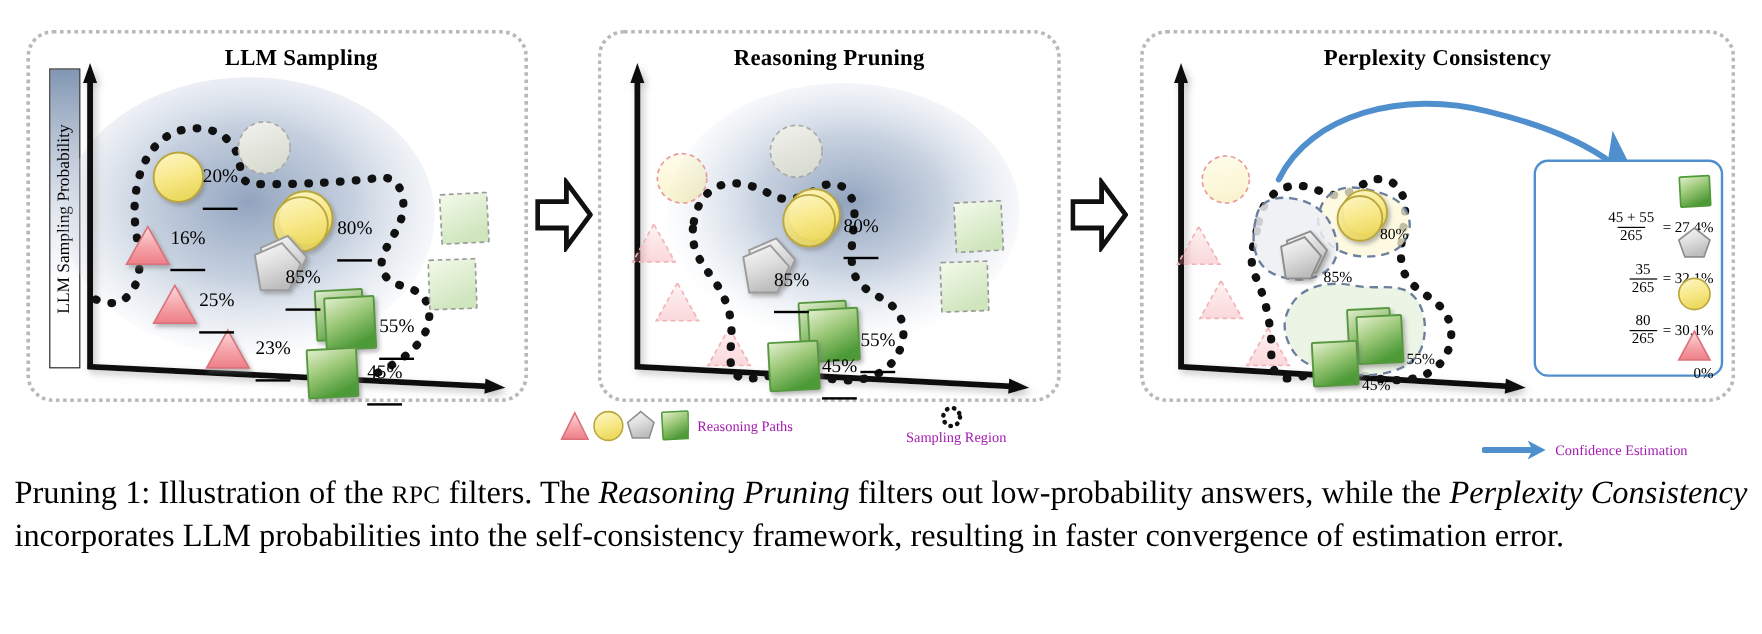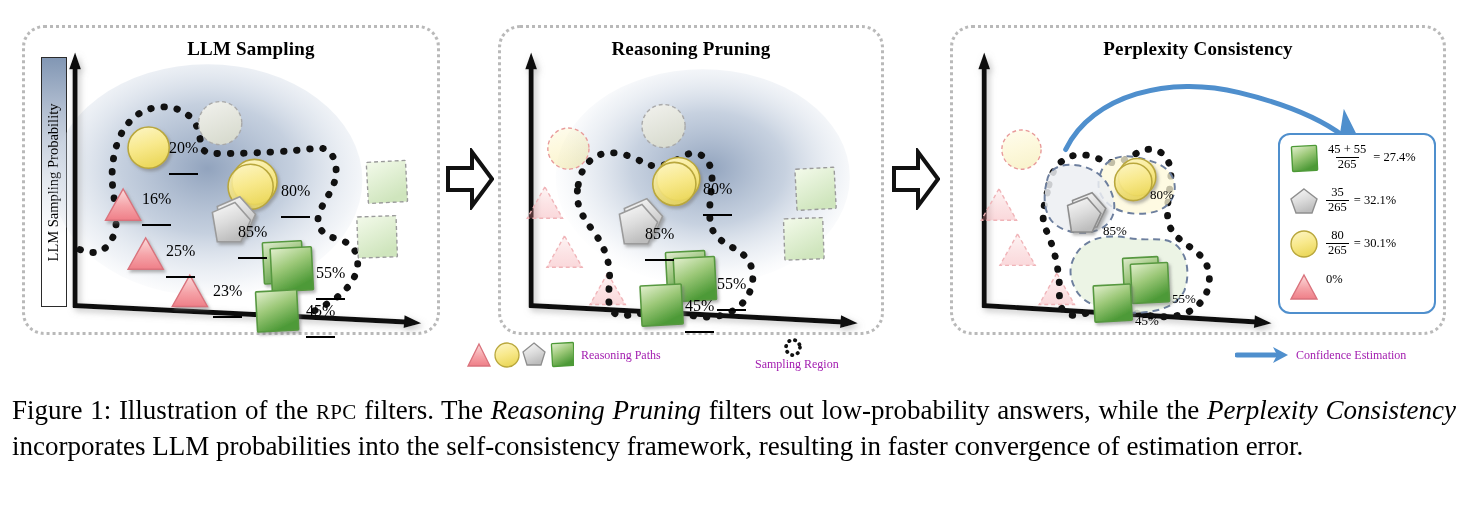--- a/index.html
+++ b/index.html
@@ -81,22 +81,23 @@
   #conf-box {
     position: absolute;
     left: 325px; top: 105px;
     width: 158px; height: 181px;
     border: 2px solid #4f8fcd;
     border-radius: 12px;
     background: #fff;
     padding: 8px 6px 4px 8px;
   }
   .conf-row {
-    display: flex; align-items: flex-start;
+    display: flex; align-items: flex-end;
     height: 43px;
+    flex-direction: column;
   }
   .conf-shape { width: 32px; flex: 0 0 32px; display: flex; align-items: center; justify-content: center; }
   .conf-math { display: flex; align-items: center; font-size: 12.5px; color: #000; margin-left: 3px; }
   .frac { display: inline-flex; flex-direction: column; align-items: center; margin: 0 3px; line-height: 1.08; }
   .frac .num { font-size: 12.5px; padding: 0 2px; }
   .frac .den { font-size: 12.5px; border-top: 1.4px solid #000; padding: 0 2px; }
   .conf-eq { margin-left: 2px; font-size: 12.5px; }
   .conf-plain { font-size: 12.5px; margin-left: 6px; }
 
   
@@ -109,21 +110,21 @@
     display: flex; align-items: center;
     height: 34px;
     font-size: 12px;
     color: #a21caf;
     white-space: nowrap;
   }
   .legend-item .lg-text { margin-left: 7px; }
   #legend-paths      { left: 466px; }
   #legend-sampling   { left: 748px; flex-direction: column; }
   #legend-consist    { left: 983px; }
-  #legend-confidence { left: 1235px; }
+  #legend-confidence { left: 1235px; margin-top: 20px; }
 
   
   #caption {
     position: absolute;
     left: 12px; top: 392px;
     width: 1444px;
     font-family: "Liberation Serif", serif;
     font-size: 27px;
     line-height: 1.34;
     color: #000;
@@ -459,21 +460,21 @@
     <div class="legend-item" id="legend-confidence">
       <svg width="54" height="30" viewBox="0 0 54 30">
         <line x1="2" y1="15" x2="40" y2="15" stroke="#4f8fcd" stroke-width="5" stroke-linecap="round"></line>
         <polygon points="38,7 53,15 38,23 42,15" fill="#4f8fcd"></polygon>
       </svg>
       <span class="lg-text">Confidence Estimation</span>
     </div>
   </div>
 
   <div id="caption">
-    <span>Figure 1:</span>
+    <span>Pruning 1:</span>
     <span>Illustration of the</span>
     <span class="sc">RPC</span>
     <span>filters.  The</span>
     <i>Reasoning Pruning</i>
     <span>filters out low-probability answers, while the</span>
     <i>Perplexity Consistency</i>
     <span>incorporates LLM probabilities into the self-consistency framework, resulting in faster convergence of estimation error.</span>
   </div>
 
 </div>

